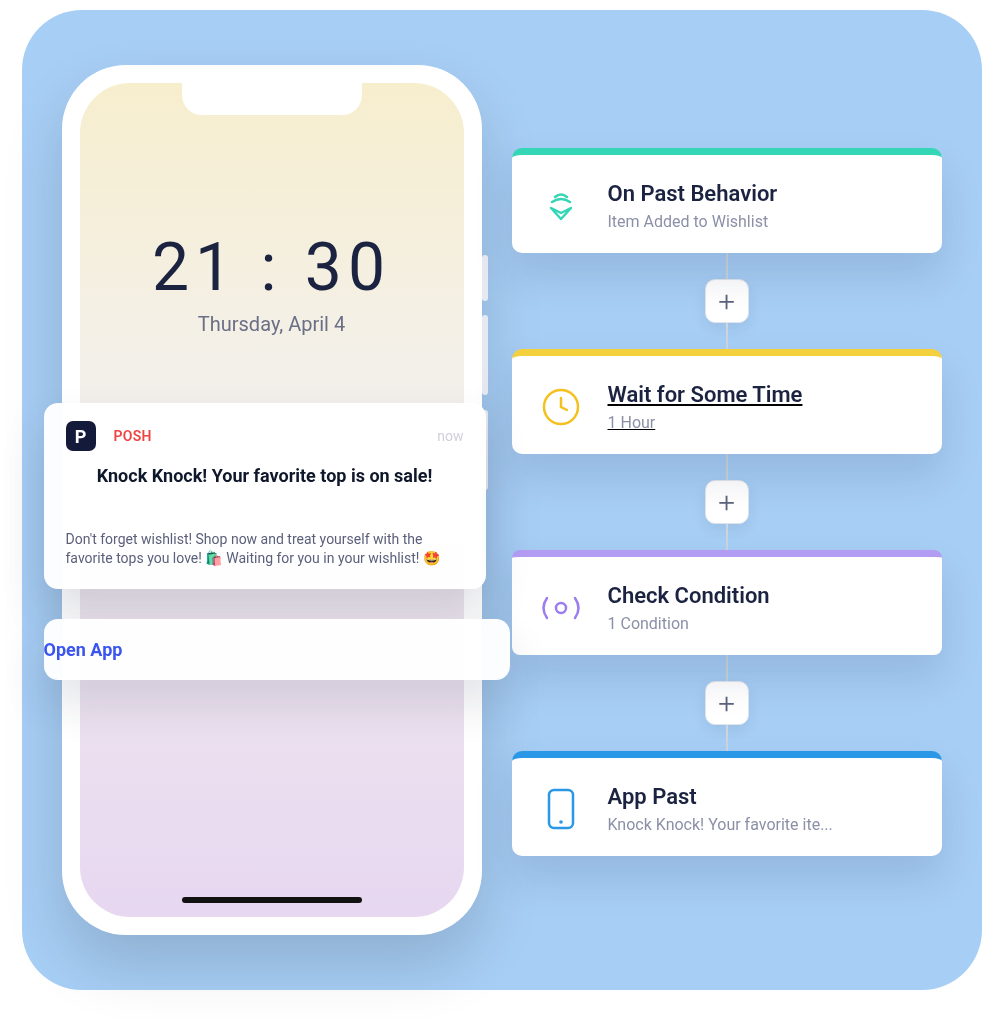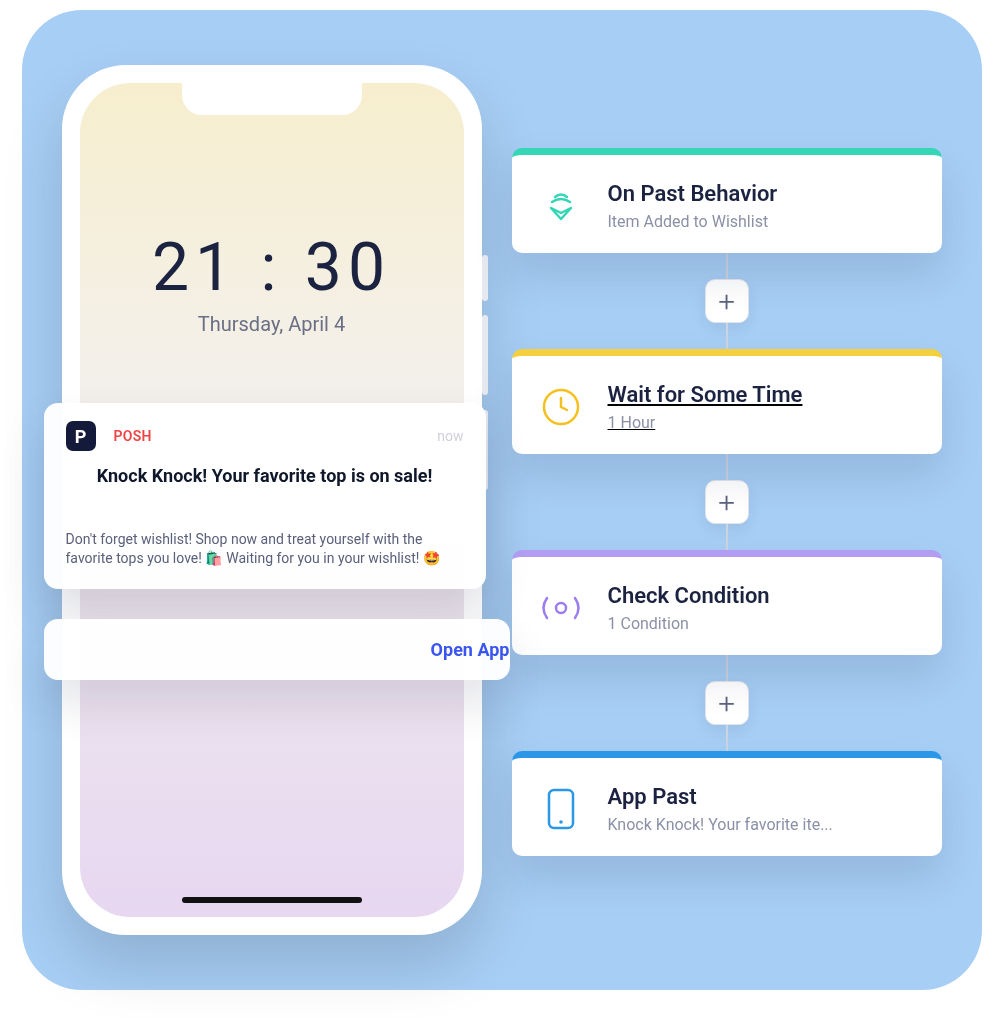--- a/index.html
+++ b/index.html
@@ -157,21 +157,21 @@
     }
 
     .open-app {
       position: absolute;
       top: 554px;
       left: -18px;
       width: 466px;
       background: rgba(255,255,255,0.96);
       border-radius: 14px;
       box-shadow: 0 24px 44px rgba(36,42,77,0.12);
-      text-align: right;
+      text-align: left;
       padding: 20px 0;
       z-index: 4;
     }
     .open-app span {
       color: #3b56f0;
       font-weight: 700;
       font-size: 18px;
     }
 
     
@@ -205,21 +205,21 @@
       font-size: 16px;
       color: #8b90a7;
     }
     .card .ico {
       width: 46px; height: 46px;
       display:flex; align-items:center; justify-content:center;
       flex-shrink: 0;
     }
     .c-teal   { border-top-color: #34d6b6; }
     .c-yellow { border-top-color: #f4cf3e; text-decoration: underline; }
-    .c-purple { border-top-color: #b29df2; }
+    .c-purple { border-top-color: #b29df2; border-radius: 8px; }
     .c-blue   { border-top-color: #2a98e6; }
 
     .connector {
       display: flex;
       flex-direction: column;
       align-items: center;
     }
     .line { width: 2px; background: #cbd4df; height: 26px; }
     .plus {
       width: 44px; height: 44px;

